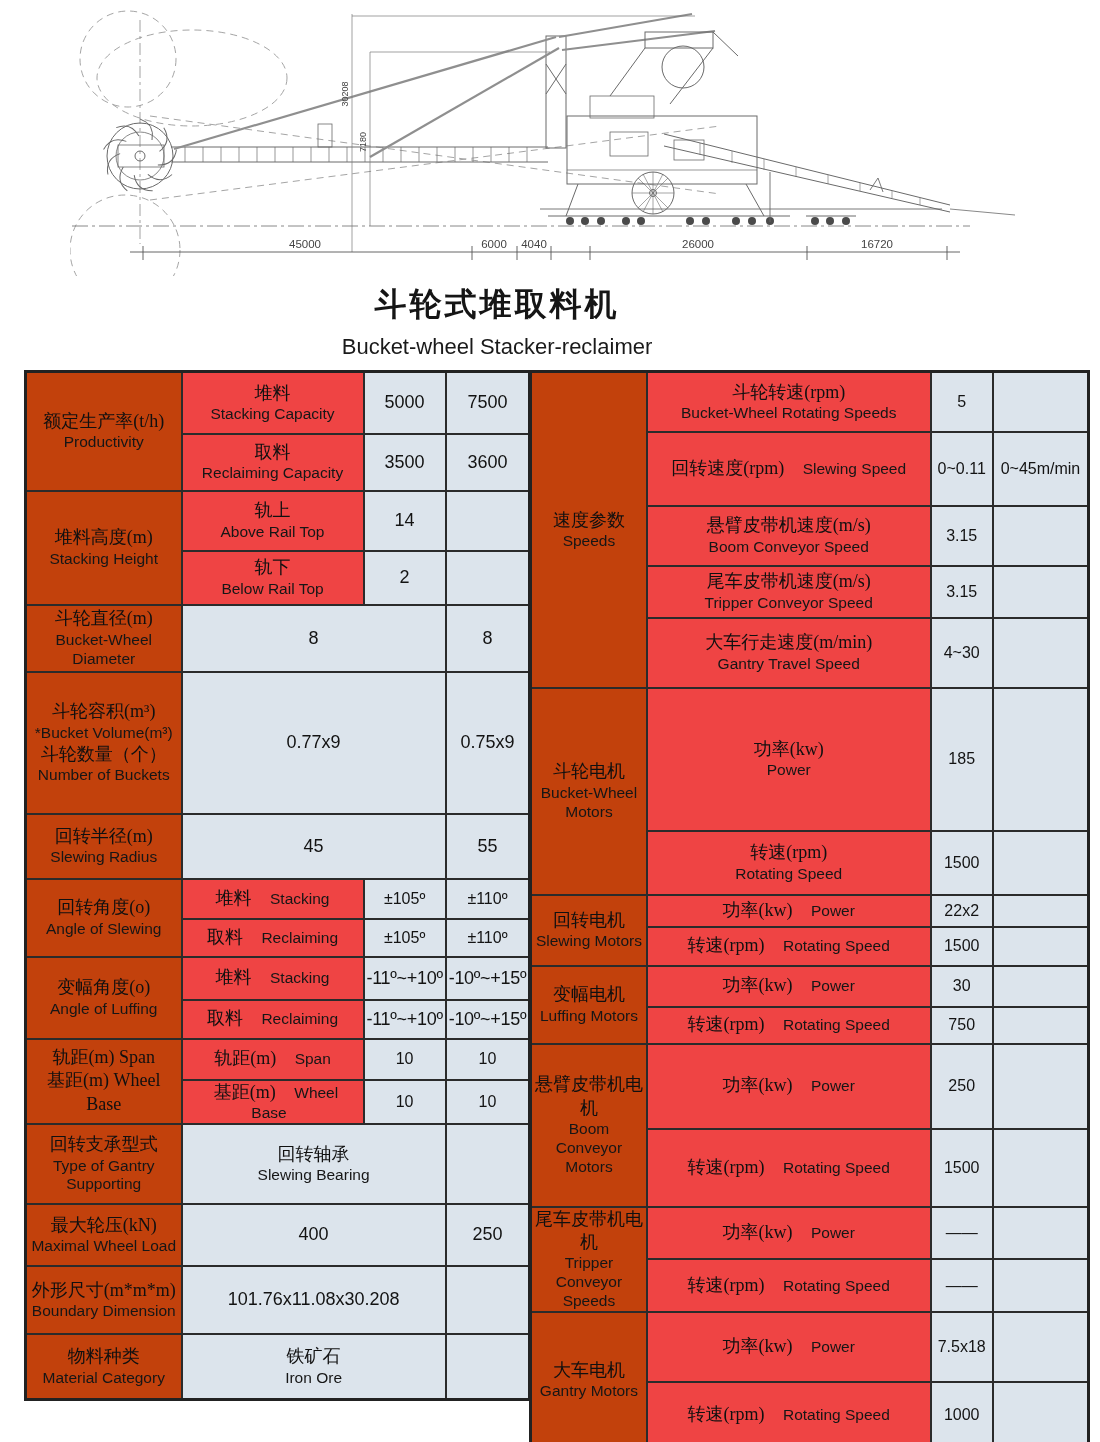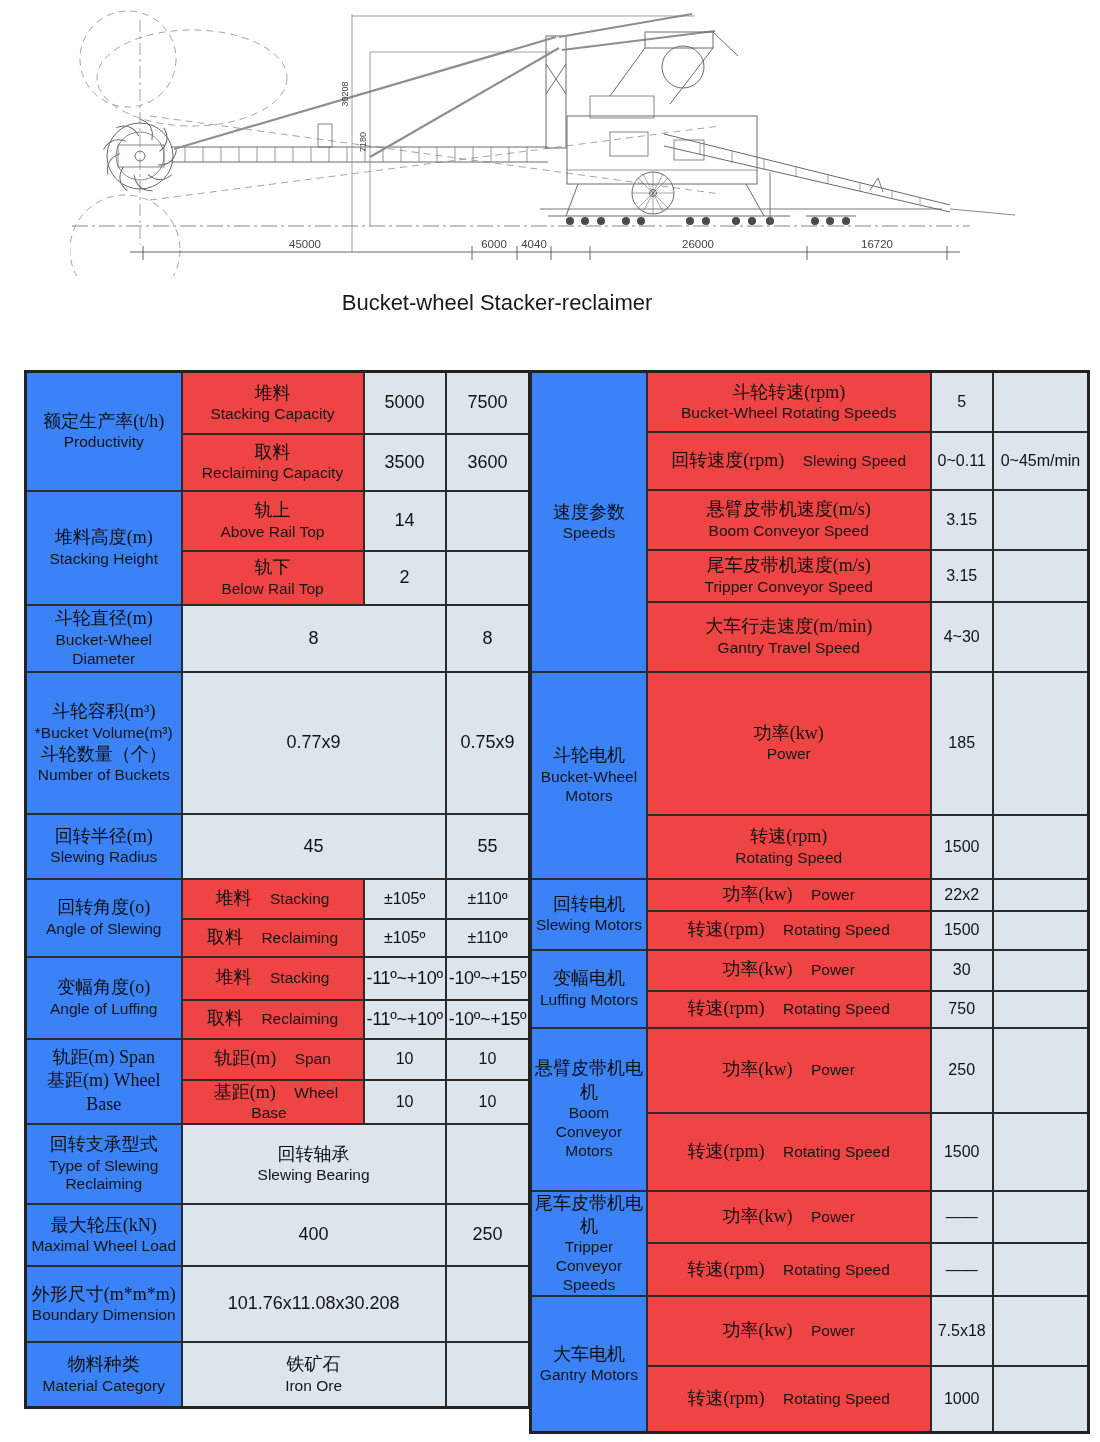--- a/index.html
+++ b/index.html
@@ -14,21 +14,21 @@
   .t-zh{font-weight:bold;font-size:32px;letter-spacing:3px;color:#151515;
         font-family:"Liberation Sans","DejaVu Sans",sans-serif;}
   .t-en{font-size:22px;font-weight:500;color:#1a1a1a;margin-top:7px;}
 
   
   #tables{position:absolute;left:24px;top:370px;display:flex;align-items:flex-start;}
   table{border-collapse:collapse;table-layout:fixed;}
   #tbl-right{margin-left:-2px;}
   td{border:2px solid #2b2b2b;padding:0 2px;text-align:center;vertical-align:middle;overflow:hidden;}
   #tbl-left,#tbl-right{border:3px solid #222;}
-  .yl{background:#3b82f6;margin-left:8px;}
+  .yl{background:#c2410c;margin-left:8px;}
   .pk{background:#ef4444;}
   .bl{background:#dce4ec;}
   .zh{display:block;font-family:"Liberation Serif","DejaVu Serif",serif;
       font-size:18px;line-height:1.3;color:#101010;}
   .en{display:block;font-size:15.5px;line-height:1.22;color:#161616;}
   .inl{display:inline;margin:0 7px;}
   .v{font-size:16px;color:#131313;}
   .vs{font-size:18px;letter-spacing:-0.3px;}
   .big{font-size:18px;}
 </style>
@@ -205,20 +205,21 @@
         <text x="464" y="244">4040</text>
         <text x="628" y="244">26000</text>
         <text x="807" y="244">16720</text>
         <text x="278" y="90" transform="rotate(-90,278,90)" font-size="9">30208</text>
         <text x="296" y="138" transform="rotate(-90,296,138)" font-size="9">7180</text>
       </g>
     </svg>
   </div>
 
   <div id="title-block">
+    <div class="t-zh">斗轮式堆取料机</div>
     <div class="t-en">Bucket-wheel Stacker-reclaimer</div>
   </div>
 
   <div id="tables">
 
     <table id="tbl-left">
       <colgroup>
           <col style="width:156px">
           <col style="width:182px">
           <col style="width:78px">
@@ -356,39 +357,39 @@
           <span class="zh inl">基距(m)</span>
           <span class="en inl">Wheel Base</span>
         </td>
         <td class="bl v">10</td>
         <td class="bl v">10</td>
       </tr>
 
       <tr style="height:80px">
         <td class="yl">
           <span class="zh">回转支承型式</span>
-          <span class="en">Type of Slewing Reclaiming</span>
+          <span class="en">Type of Gantry Supporting</span>
         </td>
         <td class="bl" colspan="2">
           <span class="zh">回转轴承</span>
           <span class="en">Slewing Bearing</span>
         </td>
         <td class="bl"></td>
       </tr>
 
       <tr style="height:62px">
         <td class="yl">
           <span class="zh">最大轮压(kN)</span>
           <span class="en">Maximal Wheel Load</span>
         </td>
         <td class="bl v big" colspan="2">400</td>
         <td class="bl v big">250</td>
       </tr>
 
-      <tr style="height:76px">
+      <tr style="height:68px">
         <td class="yl">
           <span class="zh">外形尺寸(m*m*m)</span>
           <span class="en">Boundary Dimension</span>
         </td>
         <td class="bl v big" colspan="2">101.76x11.08x30.208</td>
         <td class="bl"></td>
       </tr>
 
       <tr style="height:66px">
         <td class="yl">
@@ -418,21 +419,21 @@
           <span class="zh">速度参数</span>
           <span class="en">Speeds</span>
         </td>
         <td class="pk">
           <span class="zh">斗轮转速(rpm)</span>
           <span class="en">Bucket-Wheel Rotating Speeds</span>
         </td>
         <td class="bl v">5</td>
         <td class="bl"></td>
       </tr>
-      <tr style="height:58px">
+      <tr style="height:74px">
         <td class="pk">
           <span class="zh inl">回转速度(rpm)</span>
           <span class="en inl">Slewing Speed</span>
         </td>
         <td class="bl v">0~0.11</td>
         <td class="bl v">0~45m/min</td>
       </tr>
       <tr style="height:60px">
         <td class="pk">
           <span class="zh">悬臂皮带机速度(m/s)</span>

